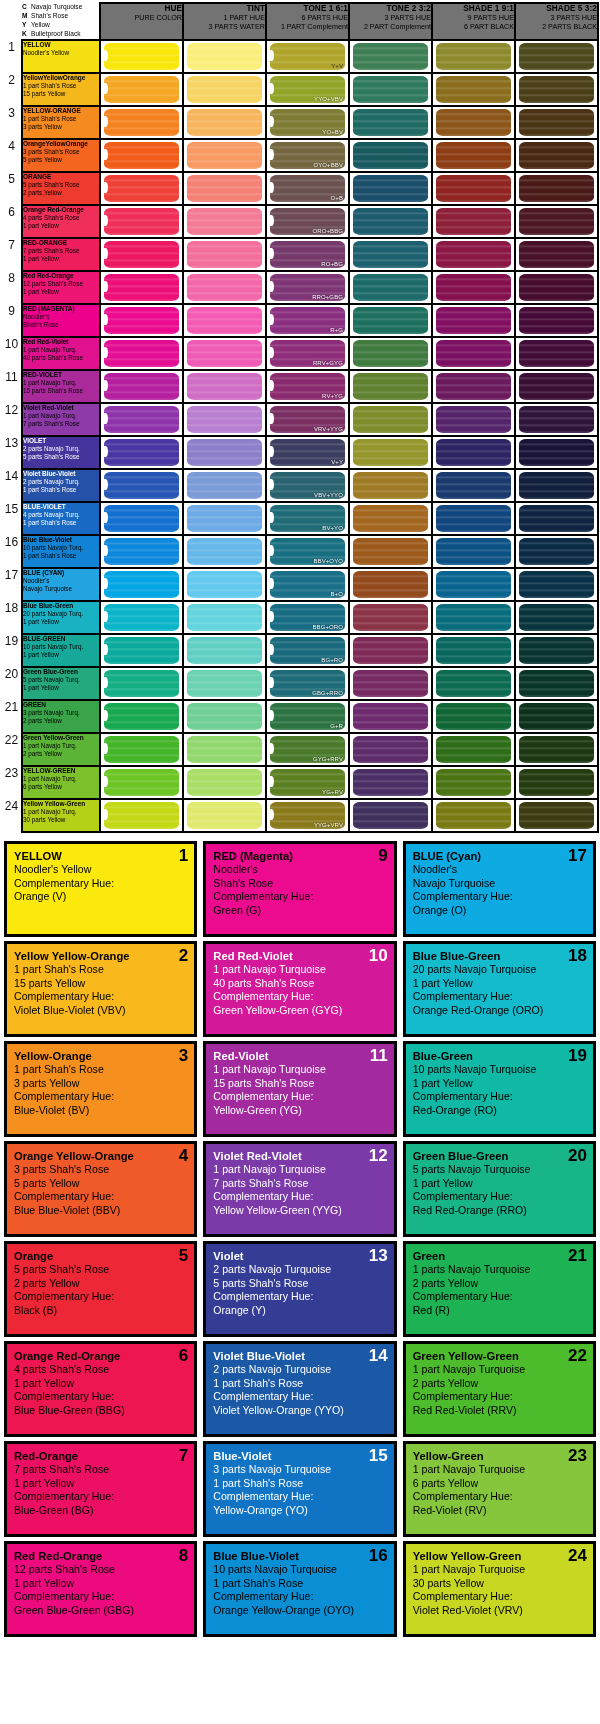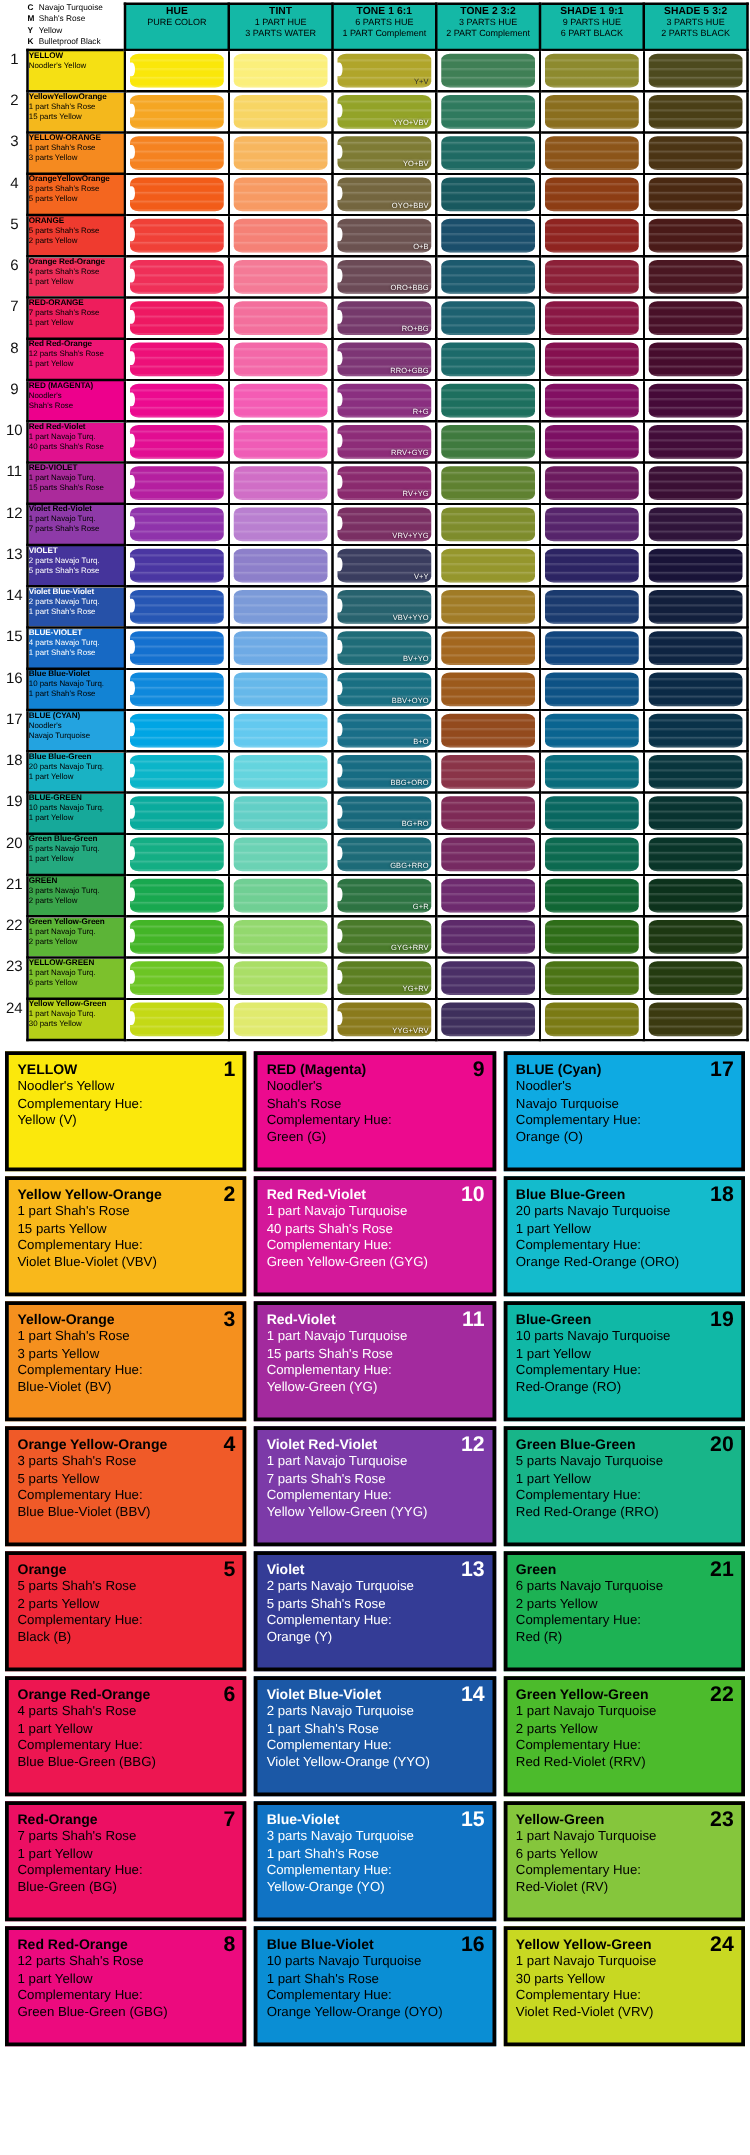--- a/index.html
+++ b/index.html
@@ -20,24 +20,24 @@
   }
   table.swatch-table td, table.swatch-table th { padding: 0; vertical-align: top; }
 
   .col-num     { width: 20px; }
   .col-name    { width: 78px; }
   .col-swatch  { width: 83px; }
 
   
   .hdr-cell {
     border: 2px solid #000;
-    background: #14b8a6;
+    background: #737373;
     padding: 3px 3px 2px 4px;
     height: 36px;
-    text-align: center;
+    text-align: right;
     font-size: 7.2px;
     line-height: 1.22;
     font-weight: normal;
   }
   .hdr-cell .hl { font-weight: bold; font-size: 8.2px; display:block; letter-spacing:.1px;}
   .hdr-blank { border: none; background: #fff; }
   .cmyk-key {
     border: none; background:#fff; padding: 2px 0 0 10px;
     font-size: 6.6px; line-height: 1.35; text-align:left; font-weight:normal;
   }
@@ -830,21 +830,21 @@
 </div>
 
 <div id="cards-wrap">
   <div class="cards-grid" id="cards-grid">
       <div class="card-col">
         <div class="card" style="background: rgb(251, 232, 12); color: rgb(0, 0, 0); border-color: rgb(0, 0, 0);">
           <span class="c-num">1</span>
           <span class="c-title">YELLOW</span>
           <span class="c-line">Noodler's Yellow</span>
           <span class="c-line">Complementary Hue:</span>
-          <span class="c-line">Yellow (V)</span>
+          <span class="c-line">Orange (V)</span>
         </div>
         <div class="card" style="background: rgb(249, 184, 27); color: rgb(0, 0, 0); border-color: rgb(0, 0, 0);">
           <span class="c-num">2</span>
           <span class="c-title">Yellow Yellow-Orange</span>
           <span class="c-line">1 part Shah's Rose</span>
           <span class="c-line">15 parts Yellow</span>
           <span class="c-line">Complementary Hue:</span>
           <span class="c-line">Violet Blue-Violet (VBV)</span>
         </div>
         <div class="card" style="background: rgb(245, 144, 30); color: rgb(0, 0, 0); border-color: rgb(0, 0, 0);">
@@ -991,21 +991,21 @@
           <span class="c-num">20</span>
           <span class="c-title">Green Blue-Green</span>
           <span class="c-line">5 parts Navajo Turquoise</span>
           <span class="c-line">1 part Yellow</span>
           <span class="c-line">Complementary Hue:</span>
           <span class="c-line">Red Red-Orange (RRO)</span>
         </div>
         <div class="card" style="background: rgb(29, 178, 84); color: rgb(0, 0, 0); border-color: rgb(0, 0, 0);">
           <span class="c-num">21</span>
           <span class="c-title">Green</span>
-          <span class="c-line">6 parts Navajo Turquoise</span>
+          <span class="c-line">1 parts Navajo Turquoise</span>
           <span class="c-line">2 parts Yellow</span>
           <span class="c-line">Complementary Hue:</span>
           <span class="c-line">Red (R)</span>
         </div>
         <div class="card" style="background: rgb(76, 187, 44); color: rgb(0, 0, 0); border-color: rgb(0, 0, 0);">
           <span class="c-num">22</span>
           <span class="c-title">Green Yellow-Green</span>
           <span class="c-line">1 part Navajo Turquoise</span>
           <span class="c-line">2 parts Yellow</span>
           <span class="c-line">Complementary Hue:</span>

